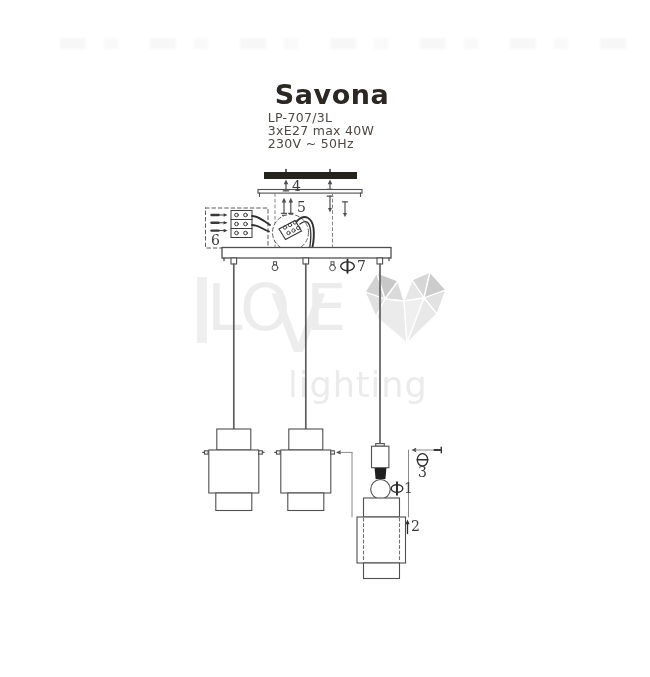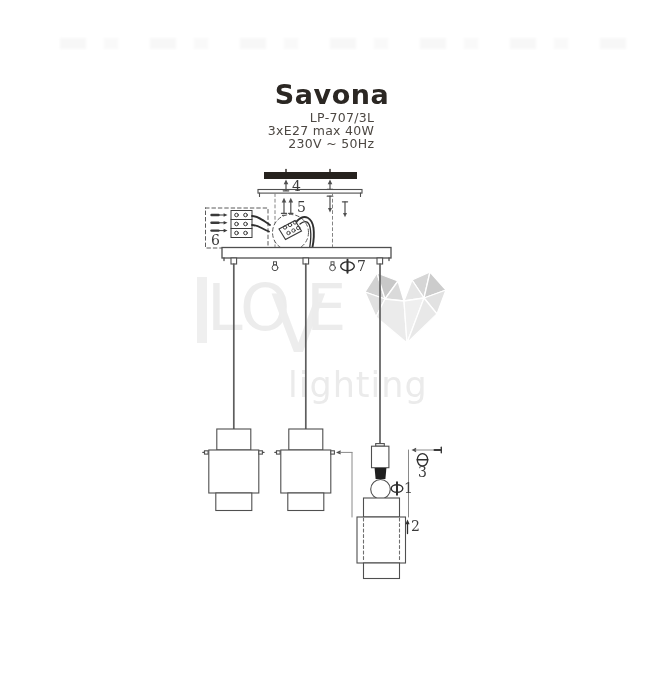--- a/index.html
+++ b/index.html
@@ -6,21 +6,21 @@
   .stage{position:relative;width:650px;height:669px;background:#ffffff;overflow:hidden;
          font-family:"DejaVu Sans","Liberation Sans",sans-serif;}
   
   .top-smudge{position:absolute;left:60px;top:38px;width:575px;height:11px;opacity:.55;
     background:repeating-linear-gradient(90deg,#f2f2f2 0 26px,#ffffff 26px 44px,#f5f5f5 44px 58px,#ffffff 58px 90px);
     filter:blur(1px);}
   
   .title{position:absolute;left:332px;top:79px;transform:translateX(-50%);
     font-size:27px;font-weight:700;letter-spacing:.5px;color:#2b2723;white-space:nowrap;}
   .specs{position:absolute;left:321px;top:112px;transform:translateX(-50%);
-    text-align:right;font-size:12.5px;line-height:12.8px;letter-spacing:.3px;color:#4d4843;white-space:nowrap;}
+    text-align:left;font-size:12.5px;line-height:12.8px;letter-spacing:.3px;color:#4d4843;white-space:nowrap;}
   
   .wm{position:absolute;color:#ececec;font-weight:400;}
   .wm-bar{position:absolute;left:197px;top:277px;width:10px;height:66px;background:#efefef;}
   .wm-l{left:207px;top:271px;font-size:64px;}
   .wm-o{left:240px;top:271px;font-size:64px;}
   .wm-v{left:271px;top:278px;font-size:80px;color:#ededed;}
   .wm-e{left:306px;top:271px;font-size:64px;}
   .wm-lighting{left:288px;top:329px;font-size:35px;letter-spacing:1px;color:#ebebeb;margin-top:36px;}
   .heart{position:absolute;left:360px;top:268px;}
   

